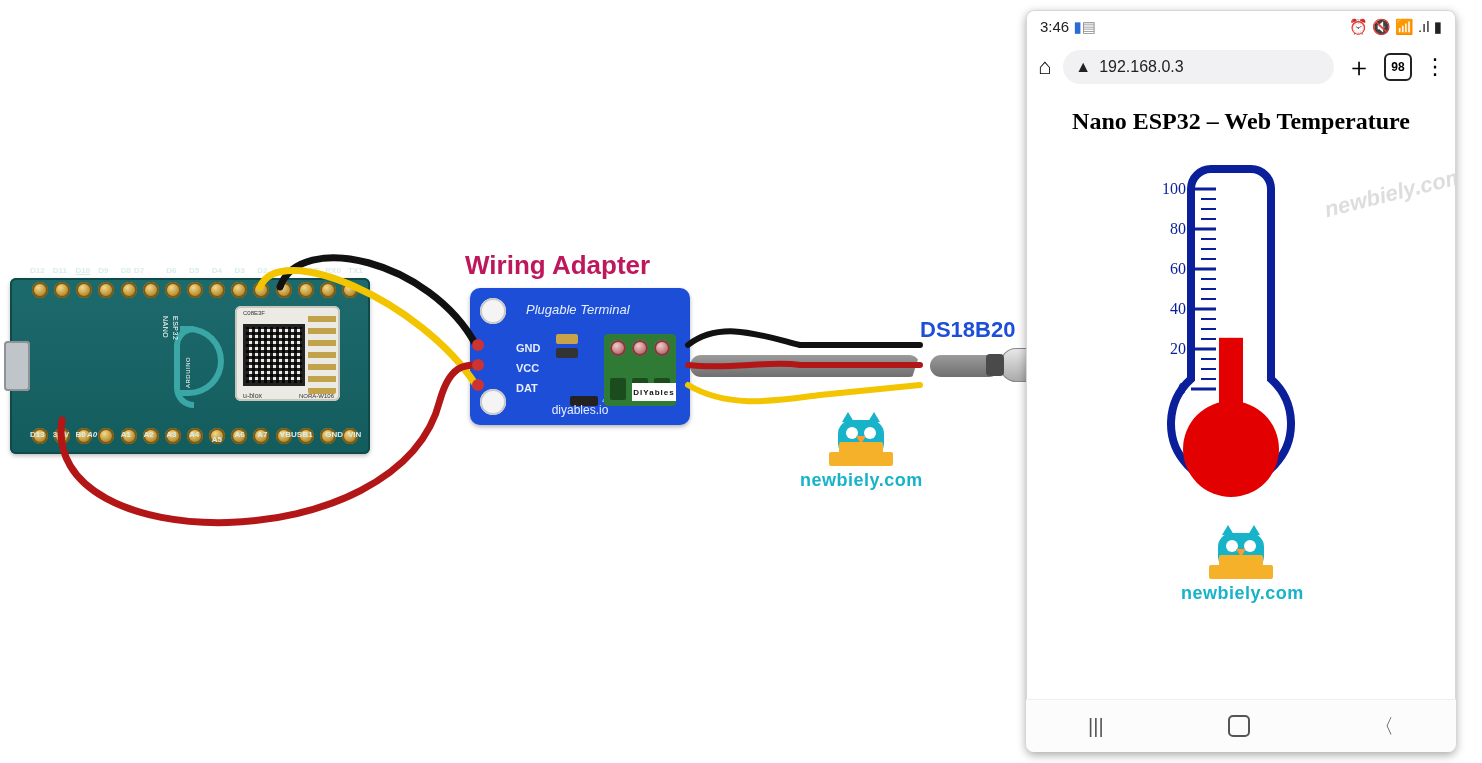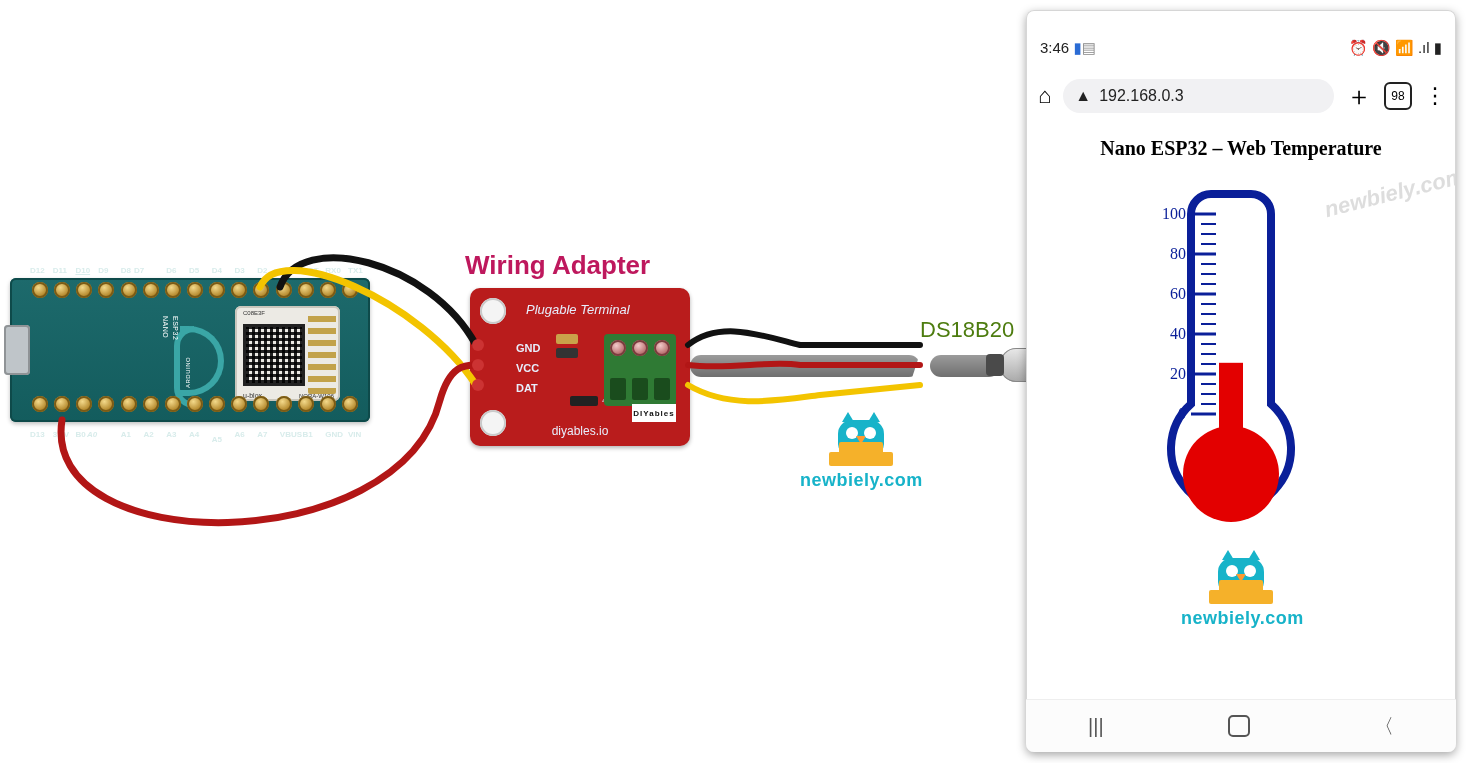--- a/index.html
+++ b/index.html
@@ -11,21 +11,21 @@
     font-family: Arial, Helvetica, sans-serif;
     position: relative;
     overflow: hidden;
   }
   .stage { position: absolute; inset: 0; }
 
   
   .board {
     position: absolute;
     left: 10px; top: 278px;
-    width: 360px; height: 144px;
+    width: 360px; height: 176px;
     background: linear-gradient(#1d6a6c,#135c5d);
     border-radius: 6px;
     box-shadow: inset 0 0 0 2px #0e4a4a, 0 2px 4px rgba(0,0,0,.25);
   }
   .board .usb {
     position: absolute; left:-6px; top:50%; transform:translateY(-50%);
     width: 26px; height: 50px;
     background: #bfc5c9; border-radius: 4px;
     box-shadow: inset 0 0 0 2px #8f9396;
   }
@@ -75,43 +75,43 @@
   
   svg.wires { position:absolute; inset:0; pointer-events:none; }
 
   
   .adapter-title {
     position:absolute; left:465px; top:250px;
     font-weight:800; font-size:26px; color:#be185d;
     font-family: "Segoe UI", Arial, sans-serif;
   }
   .adapter {
-    position:absolute; left:470px; top:288px; width:220px; height:158px;
-    background:#b91c1c; border-radius:10px;
+    position:absolute; left:470px; top:288px; width:220px; height:137px;
+    background:#1d4ed8; border-radius:10px;
     box-shadow: 0 2px 4px rgba(0,0,0,.3);
   }
   .adapter .hole { position:absolute; width:26px; height:26px; background:#f4f4f4; border-radius:50%; box-shadow:inset 0 0 0 2px #c9c9c9; }
   .adapter .hole.tl { left:10px; top:10px; }
   .adapter .hole.bl { left:10px; bottom:10px; }
   .adapter .sub { position:absolute; left:56px; top:14px; color:#e7eefc; font-size:13px; font-style:italic; }
   .adapter .pinlabels { position:absolute; left:46px; top:50px; color:#e7eefc; font-size:11px; line-height:20px; font-weight:600; }
   .adapter .pad { position:absolute; width:22px; height:10px; background:#caa24a; border-radius:2px; }
   .adapter .res { position:absolute; left:100px; top:108px; width:28px; height:10px; background:#222; border-radius:2px; }
   .adapter .res + .reslabel { position:absolute; left:132px; top:108px; color:#cfd6e6; font-size:8px; }
   .adapter .term { position:absolute; right:14px; top:46px; width:72px; height:72px; background:#2f7a34; border-radius:4px; }
   .adapter .term .screw { position:absolute; width:16px; height:16px; border-radius:50%;
     background: radial-gradient(circle at 40% 35%, #f2c9c9, #b96f6f 60%); box-shadow:inset 0 0 0 2px #7a3e3e; }
   .adapter .term .s1{left:6px;top:6px;} .adapter .term .s2{left:28px;top:6px;} .adapter .term .s3{left:50px;top:6px;}
   .adapter .term .slot{ position:absolute; bottom:6px; width:16px; height:22px; background:#1a4c1d; border-radius:2px; }
   .adapter .term .sl1{left:6px;} .adapter .term .sl2{left:28px;} .adapter .term .sl3{left:50px;}
   .adapter .brand { position:absolute; left:50%; bottom:8px; transform:translateX(-50%); color:#e7eefc; font-size:12px; }
   .adapter .brandbox { position:absolute; right:14px; bottom:24px; width:44px; height:18px; background:#fff; color:#111; font-size:8px; font-weight:800; display:flex; align-items:center; justify-content:center; letter-spacing:1px;}
 
   
-  .ds-label { position:absolute; left:920px; top:317px; color:#4d7c0f; font-weight:400; font-size:22px; }
+  .ds-label { position:absolute; left:920px; top:317px; color:#1d4ed8; font-weight:700; font-size:22px; }
   .cable { position:absolute; left:690px; top:355px; width:230px; height:22px;
     background: linear-gradient(#9b9b9b,#6f6f6f); border-radius:11px; }
   .cable::after{ content:""; position:absolute; right:-2px; top:-8px; width:6px; height:38px; background:#fff; transform:rotate(18deg); }
   .cable2 { position:absolute; left:930px; top:355px; width:70px; height:22px;
     background: linear-gradient(#9b9b9b,#6f6f6f); border-radius:11px; }
   .probe { position:absolute; left:1000px; top:348px; width:120px; height:34px;
     background: linear-gradient(#e9e9e9,#a9a9a9); border-radius:16px;
     box-shadow: inset 0 0 0 1px #888; }
   .probe::before{ content:""; position:absolute; left:-14px; top:6px; width:18px; height:22px; background:#4a4a4a; border-radius:4px; }
 
@@ -140,35 +140,35 @@
   .wm { position:absolute; color:#d8d8d8; font-size:28px; font-weight:600; font-style:italic;
     transform: rotate(-14deg); pointer-events:none; user-select:none; opacity:.85;}
 
   
   .phone {
     position:absolute; right:26px; top:10px; width:430px; height:742px;
     background:#fff; border-radius:8px;
     box-shadow: 0 3px 10px rgba(0,0,0,.35), inset 0 0 0 1px #d6d6d6;
     overflow:hidden;
   }
-  .statusbar { height:34px; display:flex; justify-content:space-between;
-    padding:0 14px; font-size:15px; color:#222;margin-top:29px;}
+  .statusbar { height:34px; display:flex; align-items:center; justify-content:space-between;
+    padding:0 14px; font-size:15px; color:#222;}
   .browserbar { height:46px; display:flex; align-items:center; gap:12px; padding:0 12px 6px;}
   .browserbar .home { font-size:22px; }
   .browserbar .url {
     flex:1; height:34px; border-radius:18px; background:#f1f1f3;
     display:flex; align-items:center; gap:8px; padding:0 12px; font-size:16px; color:#222;
   }
   .browserbar .url .warn { font-size:16px; }
   .browserbar .plus { font-size:26px; font-weight:300; }
   .browserbar .tabcount { width:24px;height:24px;border:2px solid #222;border-radius:6px;
-    display:flex;align-items:center;justify-content:center;font-size:12px;font-weight:400;}
+    display:flex;align-items:center;justify-content:center;font-size:12px;font-weight:700;}
   .browserbar .more { font-size:22px; letter-spacing:-2px;}
   .page { padding: 6px 10px 0; }
-  .page h2 { margin:6px 0 14px; font-family:"Times New Roman",serif; font-weight:800; font-size:20px; text-align:center;}
+  .page h2 { margin:6px 0 14px; font-family:"Times New Roman",serif; font-weight:800; font-size:24px; text-align:center;}
   .thermo-wrap{ display:flex; justify-content:center; }
   .temp-value { text-align:center; color:#c40000; font-weight:800; font-size:28px; font-family:"Times New Roman",serif; margin-top:10px;}
   .nav { position:absolute; left:0; right:0; bottom:0; height:52px;
     display:flex; align-items:center; justify-content:space-around; font-size:20px; color:#555;
     border-top:1px solid #eee; background:#fcfcfc;}
   .nav .sq{ width:18px;height:18px;border:2px solid #555;border-radius:5px;}
   .phone .wm { font-size:22px; }
 
 </style>
 </head>

